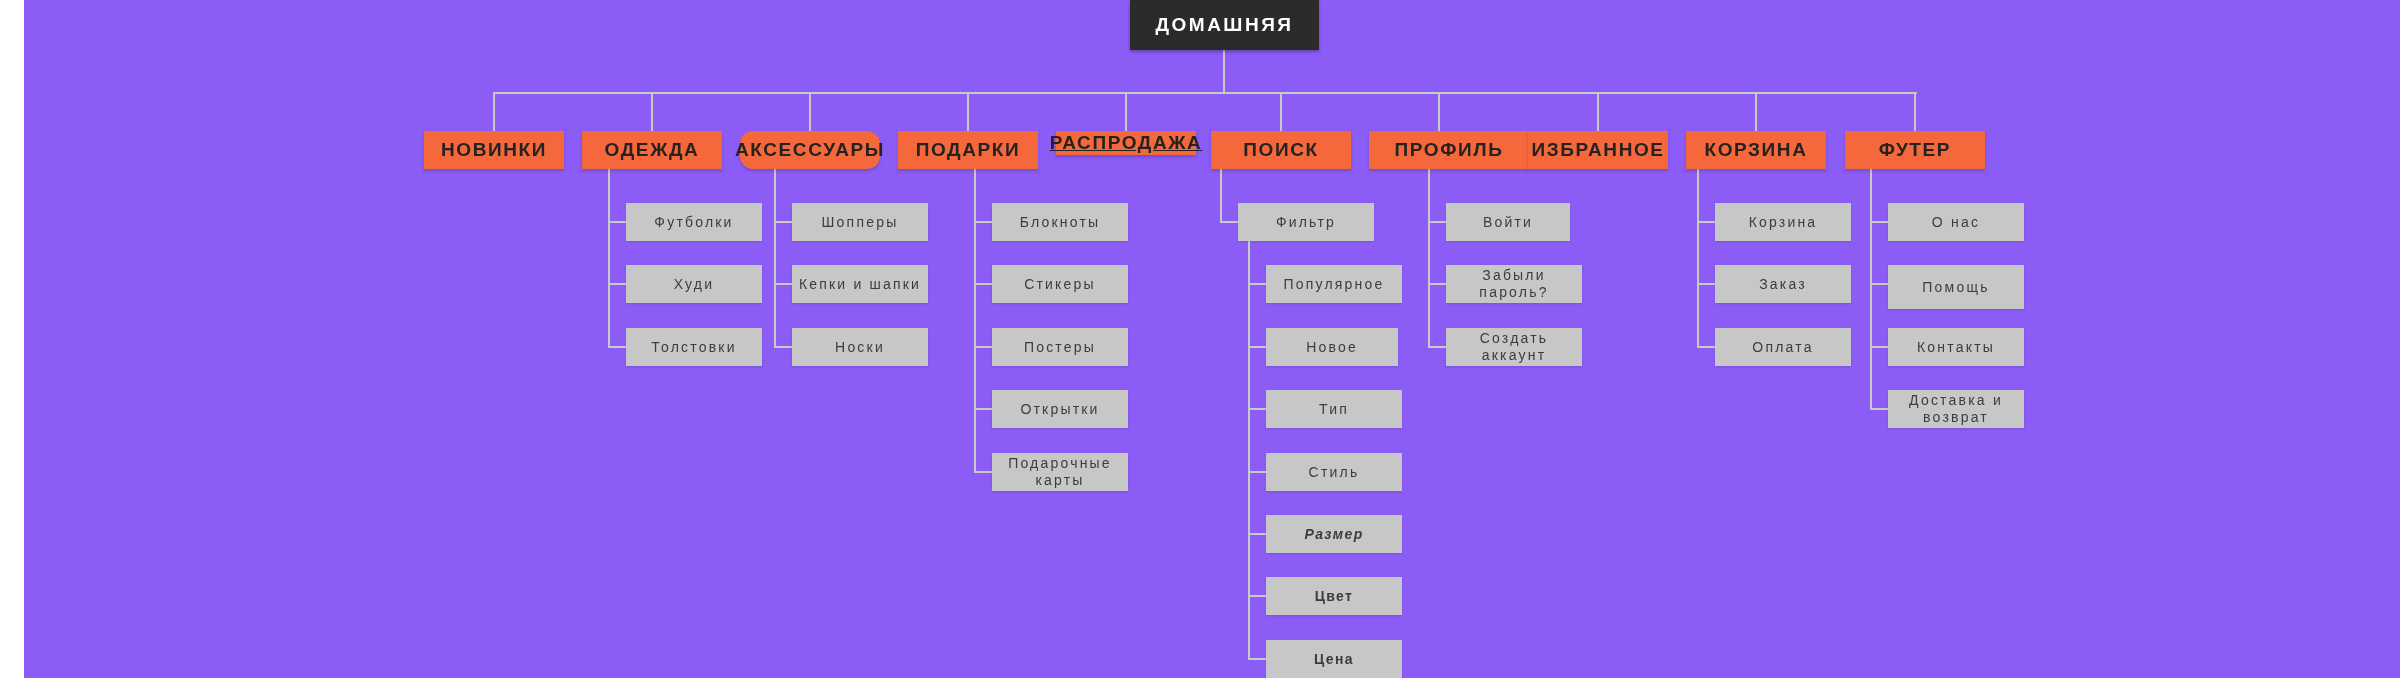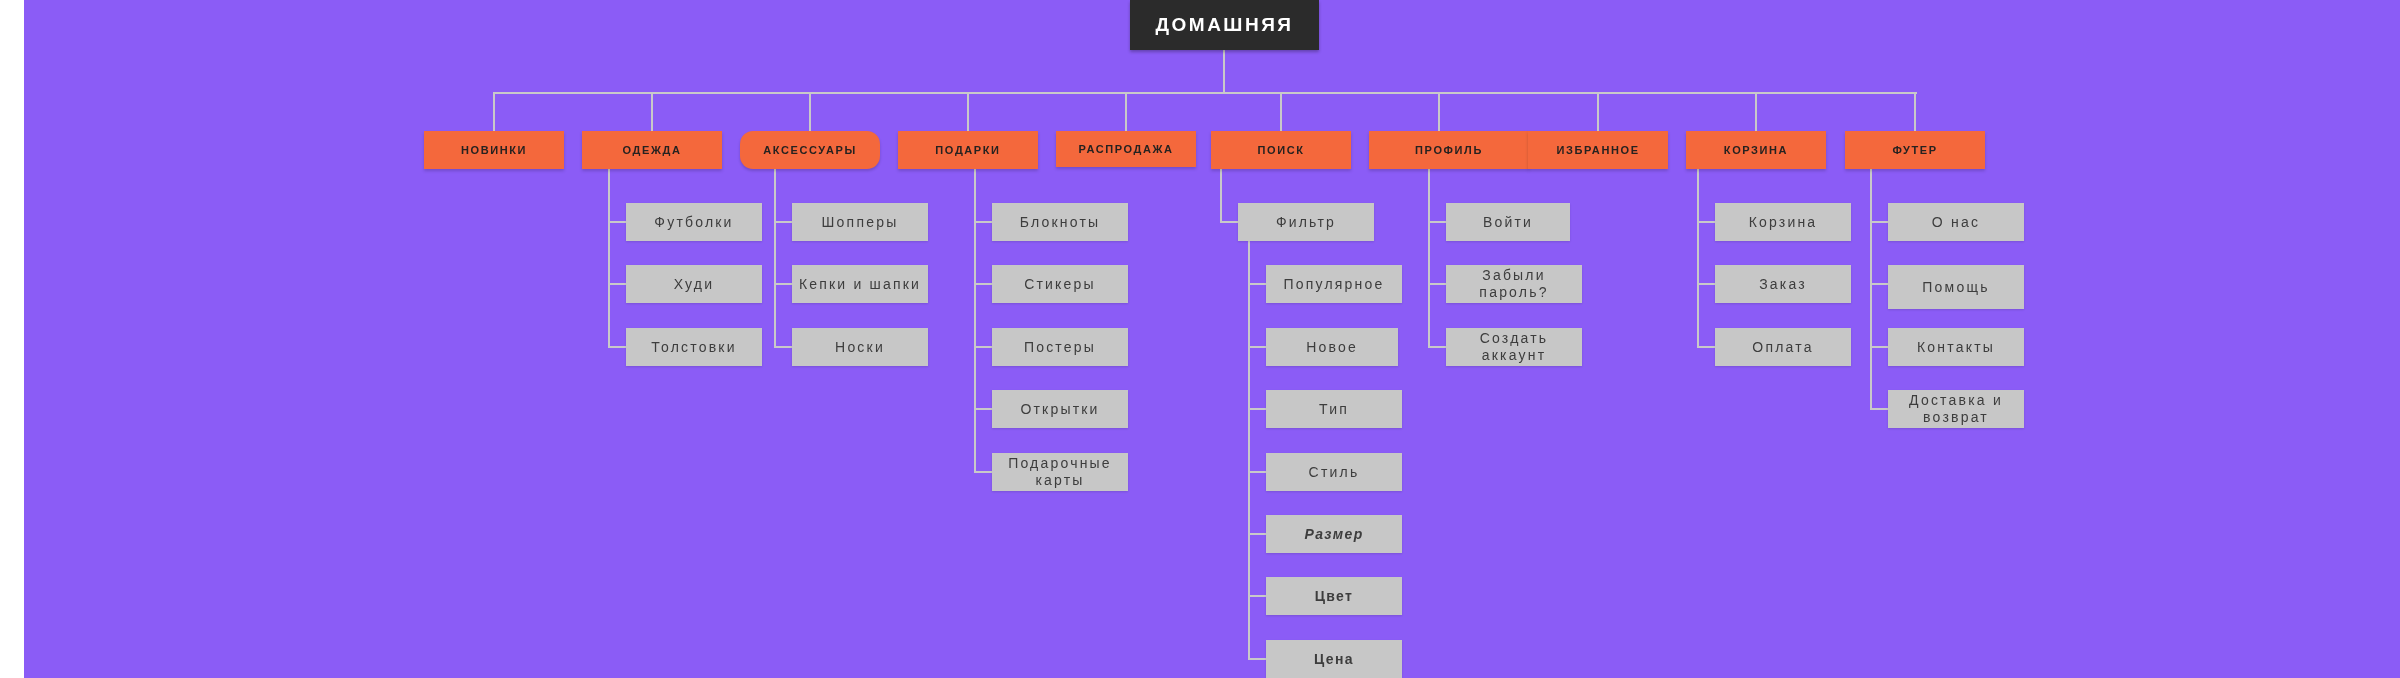--- a/index.html
+++ b/index.html
@@ -11,21 +11,21 @@
   }
   .node {
     position:absolute; display:flex; align-items:center; justify-content:center;
     text-align:center; box-sizing:border-box; cursor:default; user-select:none;
   }
   .root-node {
     background:#2B2B2B; color:#ffffff; font-weight:700; font-size:19px;
     letter-spacing:2.5px; box-shadow:0 2px 3px rgba(0,0,0,.28); z-index:3;
   }
   .section-node {
-    background:#F4683C; color:#262220; font-weight:700; font-size:11px;
+    background:#F4683C; color:#262220; font-weight:700; font-size:19px;
     letter-spacing:1.6px; box-shadow:0 2px 3px rgba(0,0,0,.18); z-index:3;
   }
   .child-node {
     background:#C7C7C7; color:#3D3D3D; font-weight:500; font-size:14px;
     letter-spacing:2.2px; line-height:17px; padding:0 2px;
     box-shadow:0 1px 2px rgba(0,0,0,.12); z-index:3;
   }
   .child-node.bold { font-weight:700; letter-spacing:1.4px; }
   .cline { position:absolute; background:#C9C9C9; z-index:1; }
 </style>
@@ -63,21 +63,21 @@
     <div class="cline" style="left: 950px; top: 283px; width: 18px; height: 2px;"></div>
     <div class="node child-node" style="left: 968px; top: 265px; width: 136px; height: 38px;">Стикеры</div>
     <div class="cline" style="left: 950px; top: 346px; width: 18px; height: 2px;"></div>
     <div class="node child-node" style="left: 968px; top: 328px; width: 136px; height: 38px;">Постеры</div>
     <div class="cline" style="left: 950px; top: 408px; width: 18px; height: 2px;"></div>
     <div class="node child-node" style="left: 968px; top: 390px; width: 136px; height: 38px;">Открытки</div>
     <div class="cline" style="left: 950px; top: 471px; width: 18px; height: 2px;"></div>
     <div class="node child-node" style="left: 968px; top: 453px; width: 136px; height: 38px;">Подарочные карты</div>
     <div class="cline" style="left: 950px; top: 169px; width: 2px; height: 304px;"></div>
     <div class="cline" style="left: 1101px; top: 92px; width: 2px; height: 40px;"></div>
-    <div class="node section-node" style="left: 1032px; top: 131px; width: 140px; height: 36px;">РАСПРОДАЖА</div>
+    <div class="node section-node" style="left: 1032px; top: 131px; width: 140px; height: 24px; text-decoration: underline;">РАСПРОДАЖА</div>
     <div class="cline" style="left: 1256px; top: 92px; width: 2px; height: 40px;"></div>
     <div class="node section-node" style="left: 1187px; top: 131px; width: 140px; height: 38px;">ПОИСК</div>
     <div class="cline" style="left: 1196px; top: 221px; width: 18px; height: 2px;"></div>
     <div class="node child-node" style="left: 1214px; top: 203px; width: 136px; height: 38px;">Фильтр</div>
     <div class="cline" style="left: 1224px; top: 283px; width: 18px; height: 2px;"></div>
     <div class="node child-node" style="left: 1242px; top: 265px; width: 136px; height: 38px;">Популярное</div>
     <div class="cline" style="left: 1224px; top: 346px; width: 18px; height: 2px;"></div>
     <div class="node child-node" style="left: 1242px; top: 328px; width: 132px; height: 38px;">Новое</div>
     <div class="cline" style="left: 1224px; top: 408px; width: 18px; height: 2px;"></div>
     <div class="node child-node" style="left: 1242px; top: 390px; width: 136px; height: 38px;">Тип</div>

